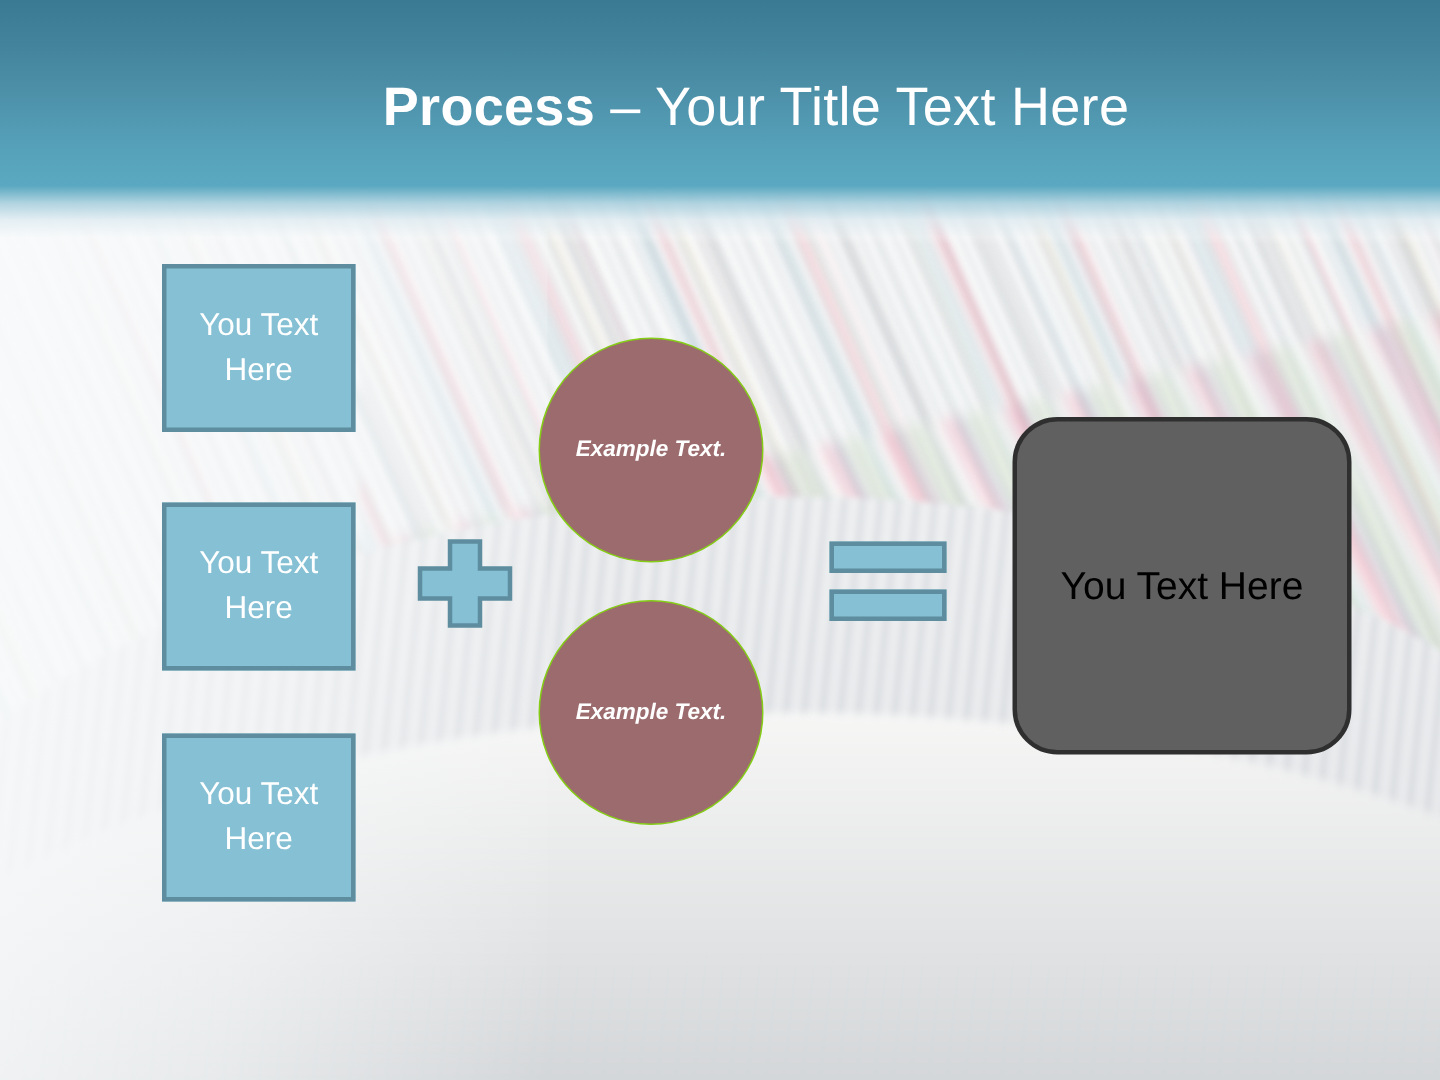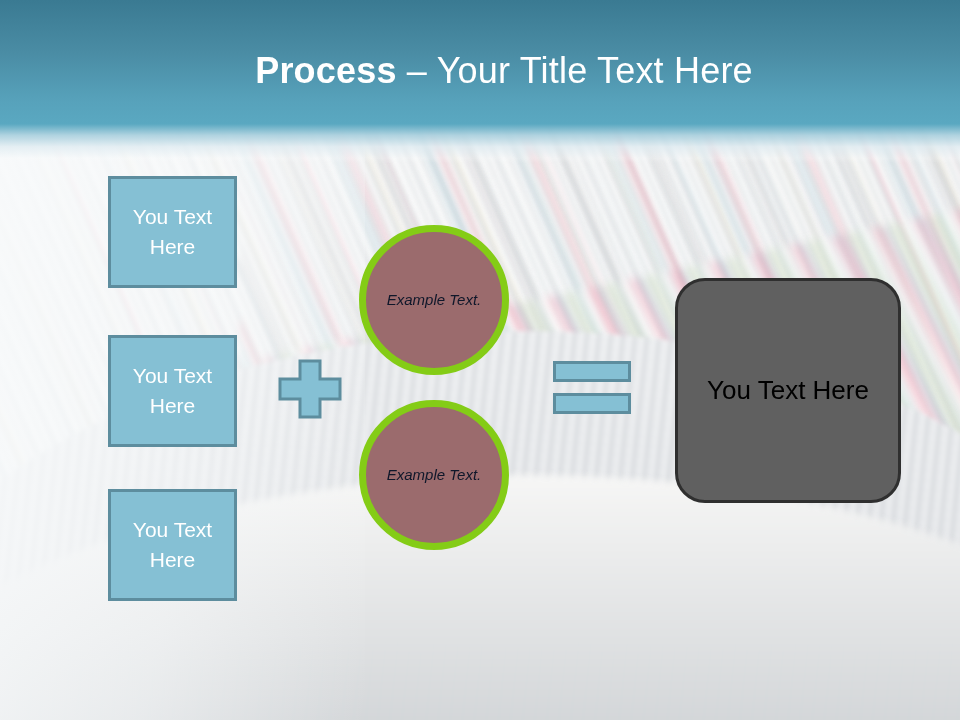--- a/index.html
+++ b/index.html
@@ -200,28 +200,28 @@
   }
   .plus-sign svg { display: block; }
 
   
   .rose-circle {
     position: absolute;
     width: 150px;
     height: 150px;
     border-radius: 50%;
     background: #9b6b6d;
-    border: 7px solid #84cc16;
+    border: 1px solid #84cc16;
     box-sizing: border-box;
     display: flex;
     align-items: center;
     justify-content: center;
-    color: #0f172a;
+    color: #ffffff;
     font-size: 15px;
-    font-weight: normal;
+    font-weight: bold;
     font-style: italic;
     line-height: 1.5;
     text-align: center;
   }
   #rose-circle-1 { left: 359px; top: 225px; }
   #rose-circle-2 { left: 359px; top: 400px; }
 
   
   .equals-sign {
     position: absolute;

